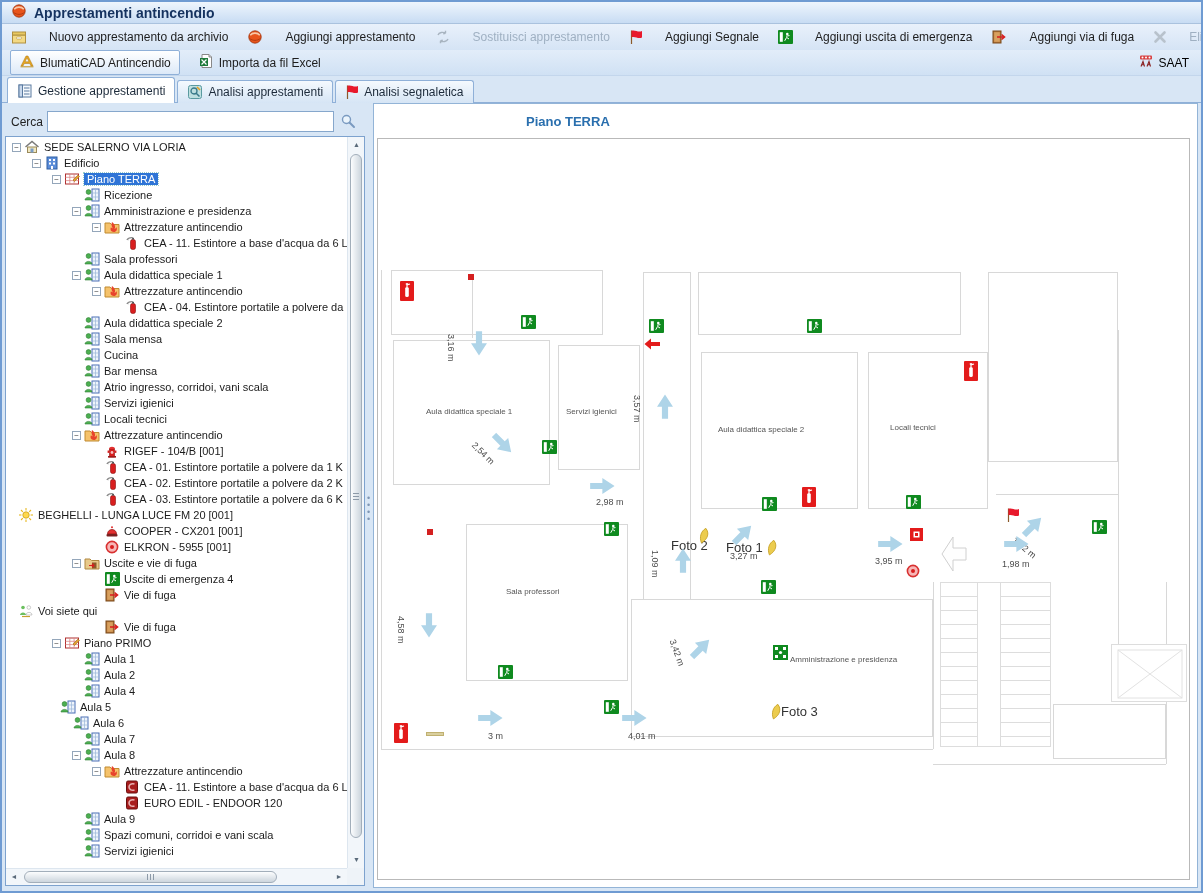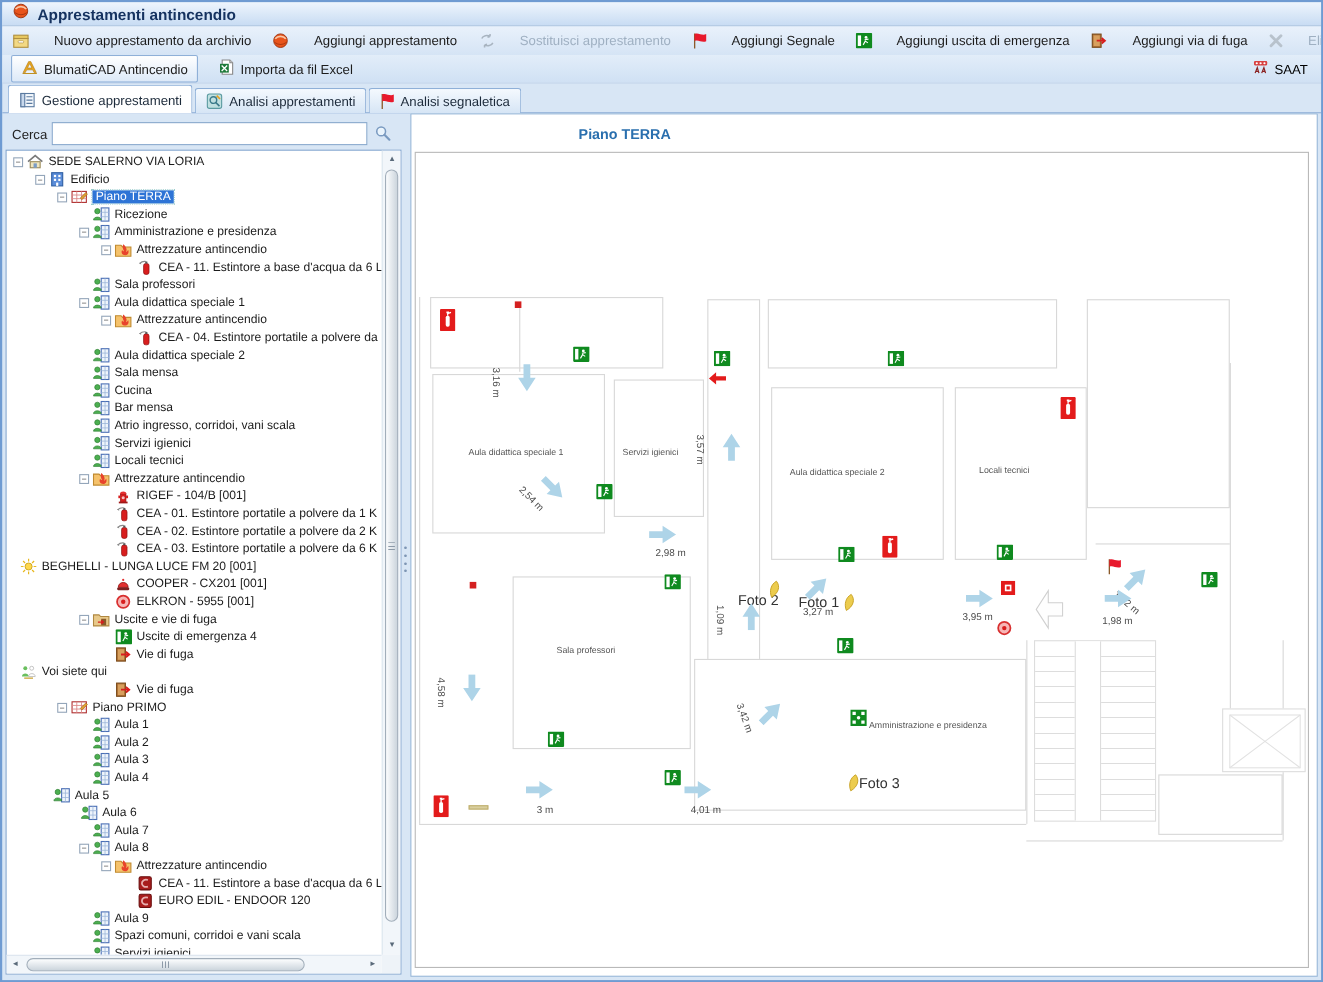--- a/index.html
+++ b/index.html
@@ -642,35 +642,23 @@
           <div class="trow" style="padding-left: 66px;">
             <span class="texp-sp"></span>
             <span class="ticon">
               <svg width="16" height="16" viewBox="0 0 16 16">
                 <rect x="8" y="2" width="7" height="12" fill="#eef4fb" stroke="#4a6fb5"></rect>
                 <path d="M8 6 H15 M8 10 H15 M11.5 2 V14" stroke="#9ab4d8" stroke-width="0.7"></path>
                 <circle cx="4.5" cy="5" r="2.4" fill="#4caf50" stroke="#2e7d32" stroke-width="0.6"></circle>
                 <path d="M1 13 C1 9.5 8 9.5 8 13 Z" fill="#4caf50" stroke="#2e7d32" stroke-width="0.6"></path>
               </svg>
             </span>
-            <span class="tlabel">Aula 3</span>
-          </div>
-          <div class="trow" style="padding-left: 66px;">
-            <span class="texp-sp"></span>
-            <span class="ticon">
-              <svg width="16" height="16" viewBox="0 0 16 16">
-                <rect x="8" y="2" width="7" height="12" fill="#eef4fb" stroke="#4a6fb5"></rect>
-                <path d="M8 6 H15 M8 10 H15 M11.5 2 V14" stroke="#9ab4d8" stroke-width="0.7"></path>
-                <circle cx="4.5" cy="5" r="2.4" fill="#4caf50" stroke="#2e7d32" stroke-width="0.6"></circle>
-                <path d="M1 13 C1 9.5 8 9.5 8 13 Z" fill="#4caf50" stroke="#2e7d32" stroke-width="0.6"></path>
-              </svg>
-            </span>
             <span class="tlabel">Aula 4</span>
           </div>
-          <div class="trow" style="padding-left: 30px;">
+          <div class="trow" style="padding-left: 42px;">
             <span class="texp-sp"></span>
             <span class="ticon">
               <svg width="16" height="16" viewBox="0 0 16 16">
                 <rect x="8" y="2" width="7" height="12" fill="#eef4fb" stroke="#4a6fb5"></rect>
                 <path d="M8 6 H15 M8 10 H15 M11.5 2 V14" stroke="#9ab4d8" stroke-width="0.7"></path>
                 <circle cx="4.5" cy="5" r="2.4" fill="#4caf50" stroke="#2e7d32" stroke-width="0.6"></circle>
                 <path d="M1 13 C1 9.5 8 9.5 8 13 Z" fill="#4caf50" stroke="#2e7d32" stroke-width="0.6"></path>
               </svg>
             </span>
             <span class="tlabel">Aula 5</span>

